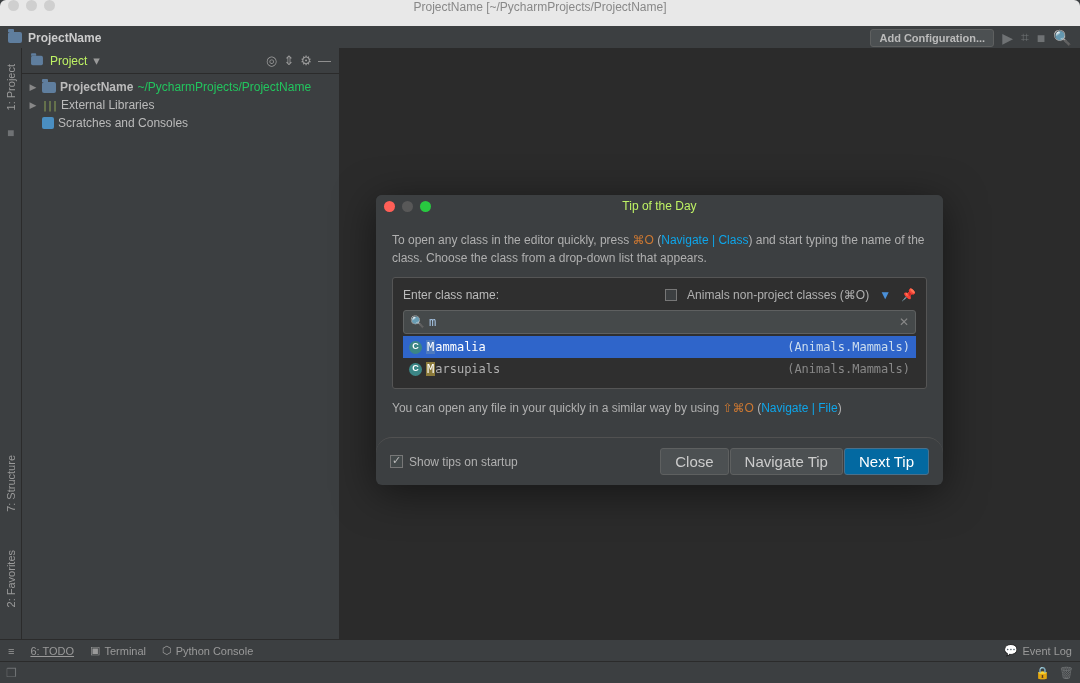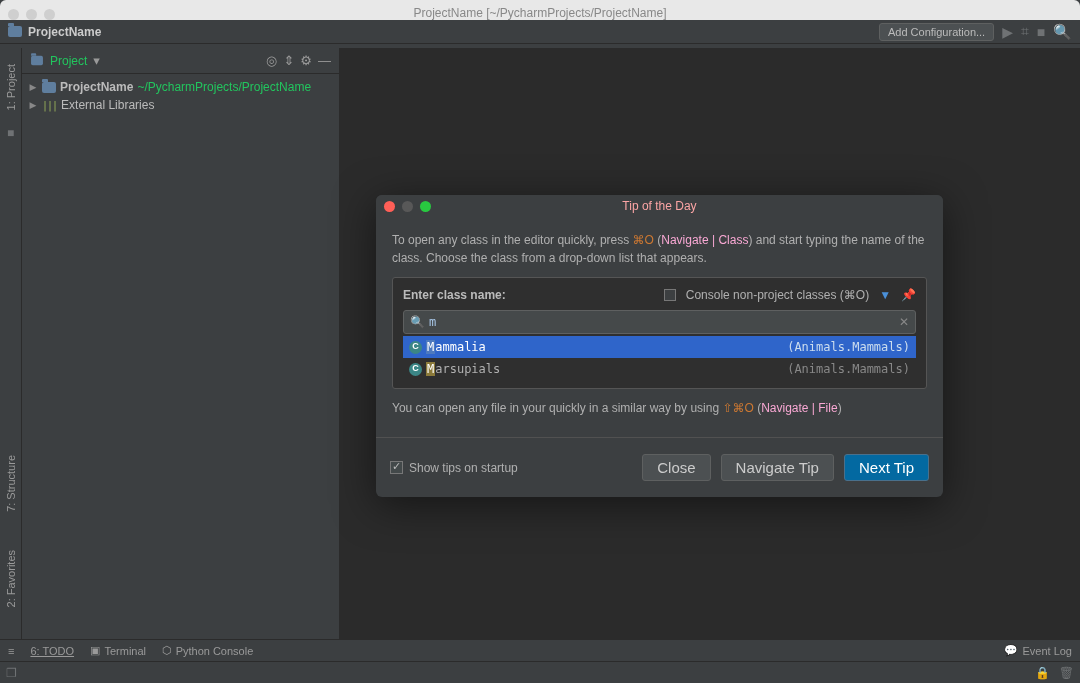--- a/index.html
+++ b/index.html
@@ -8,24 +8,24 @@
   font-size: 12px;
   background: #3c3f41;
   color: #bbb;
   width: 1080px;
   height: 683px;
   overflow: hidden;
   position: relative;
 }
 
 .mac-titlebar {
-  height: 20px;
+  height: 26px;
   background: #e8e8e8;
   display: flex;
-  align-items: flex-end;
+  align-items: flex-start;
   padding: 0 8px;
   position: relative;
   border-top-left-radius: 6px;
   border-top-right-radius: 6px;
 }
 .traffic { display: flex; gap: 7px; }
 .dot { width: 11px; height: 11px; border-radius: 50%; }
 .dot.red { background: #cfcfcf; }
 .dot.yellow { background: #cfcfcf; }
 .dot.green { background: #cfcfcf; }
@@ -45,20 +45,21 @@
 .folder-icon { width: 14px; height: 11px; background: #5f7e9e; border-radius: 2px; position: relative; }
 .folder-icon::before { content:""; position:absolute; top:-3px; left:0; width:6px; height:3px; background:#5f7e9e; border-radius:1px 1px 0 0;}
 .toolbar-right { display: flex; align-items: center; gap: 8px; }
 .btn-small {
   background: #4c5052;
   border: 1px solid #5e6060;
   color: #bbb;
   padding: 2px 8px;
   font-size: 11px;
   border-radius: 3px;
+  font-weight: bold;
 }
 .icon-gray { color: #6f7274; font-size: 14px; }
 
 
 .left-stripe {
   position: absolute;
   left: 0;
   top: 48px;
   bottom: 22px;
   width: 22px;
@@ -97,21 +98,21 @@
   flex-direction: column;
 }
 .panel-header {
   height: 26px;
   display: flex;
   align-items: center;
   padding: 0 8px;
   border-bottom: 1px solid #2b2b2b;
   gap: 6px;
 }
-.panel-header .title { color: #22c55e; font-weight: 500; }
+.panel-header .title { color: #bef264; font-weight: 500; }
 .panel-header .spacer { flex: 1; }
 .panel-icon { color: #9a9a9a; font-size: 13px; }
 
 .tree { padding: 4px 6px; font-size: 12px; }
 .tree-row { display: flex; align-items: center; gap: 4px; padding: 2px 0; white-space: nowrap; }
 .tree-arrow { color: #888; font-size: 9px; display:inline-block; width:10px; text-align:center;}
 .tree-text { color: #bbb; }
 .tree-path { color: #22c55e; }
 .lib-icon { color: #98b05a; font-family: monospace; font-size: 10px; letter-spacing: -1px; }
 .scratch-icon { width:12px; height:12px; background:#4a8ec1; border-radius:2px; position:relative; }
@@ -163,36 +164,36 @@
   display: flex;
   align-items: center;
   padding: 0 8px;
   position: relative;
 }
 .dialog-traffic { display: flex; gap: 7px; z-index:1;}
 .ddot { width: 11px; height: 11px; border-radius: 50%; }
 .ddot.r { background: #ff5f57; }
 .ddot.y { background: #585858; }
 .ddot.g { background: #28c940; }
-.dialog-title { position:absolute; left:0; right:0; text-align:center; color:#fca5a5; font-size:12px; }
+.dialog-title { position:absolute; left:0; right:0; text-align:center; color:#bef264; font-size:12px; }
 
 .dialog-body { padding: 14px 16px 10px; color: #b0b0b0; line-height: 1.5; font-size: 12px; }
 .tip-text { margin-bottom: 10px; }
-.orange { color: #f9a8d4; }
+.orange { color: #0ea5e9; }
 .key { color: #cc7832; font-weight:500;}
 
 .search-box {
   background: #2f2f2f;
   border: 1px solid #555;
   border-radius: 3px;
   padding: 8px 10px;
   margin: 6px 0 10px;
 }
 .search-head { display: flex; align-items: center; gap: 10px; margin-bottom: 6px; font-size: 12px; }
-.search-label { color: #bbb; font-weight: 700; }
+.search-label { color: #bbb; font-weight: 400; }
 .chk { width: 12px; height: 12px; border: 1px solid #777; background:#3c3f41; }
 .filter-icon { color: #4a90d9; }
 .pin-icon { color: #888; }
 
 .search-input-row {
   display: flex;
   align-items: center;
   background: #45494a;
   border: 1px solid #5e6060;
   border-radius: 3px;
@@ -224,24 +225,25 @@
   width: 13px; height: 13px; border-radius: 50%;
   background: #3b8686; color: #fff; font-size: 9px;
   display:inline-flex; align-items:center; justify-content:center;
   font-family: sans-serif; font-weight: bold;
 }
 .hl { background: #8b7a3a; color: #fff; padding: 0 1px; }
 .result-row.sel .hl { background: #4d7abf; }
 
 .dialog-footer {
   border-top: 1px solid #515151;
-  padding: 16px 14px;
-  display: flex;
-  align-items: center;
-  gap: 10px;
+  padding: 10px 14px;
+  display: flex;
+  align-items: center;
+  gap: 1px;
+  border-radius: 16px;
 }
 .dialog-footer .spacer { flex: 1; }
 .chk-wrap { display: flex; align-items: center; gap: 6px; color:#b0b0b0; }
 .chk-on { width: 13px; height: 13px; border: 1px solid #777; background:#43494a; position:relative; }
 .chk-on::after { content:"✓"; position:absolute; top:-2px; left:1px; font-size:11px; color:#bbb; }
 .dbtn {
   background: #4c5052;
   border: 1px solid #5e6060;
   color: #ccc;
   padding: 4px 14px;
@@ -308,20 +310,24 @@
         <span class="tree-arrow">▶</span>
         <span class="folder-icon"></span>
         <span class="tree-text" style="font-weight:600">ProjectName</span>
         <span class="tree-path">~/PycharmProjects/ProjectName</span>
       </div>
       <div class="tree-row">
         <span class="tree-arrow">▶</span>
         <span class="lib-icon">|||</span>
         <span class="tree-text">External Libraries</span>
       </div>
+      <div class="tree-row" style="padding-left:14px;">
+        <span class="scratch-icon"></span>
+        <span class="tree-text">Scratches and Consoles</span>
+      </div>
     </div>
   </div>
   <div class="editor-area"></div>
 </div>
 
 <div class="bottom-bar">
   <span class="bottom-item">≡</span>
   <span class="bottom-item">
       <u>6: TODO</u>
     </span>
@@ -351,21 +357,21 @@
   <div class="dialog-body">
     <div class="tip-text">
       <span>To open any class in the editor quickly, press </span><span class="key">⌘O</span><span> (</span><span class="orange">Navigate | Class</span><span>) and start typing the name of the class. Choose the class from a drop-down list that appears.</span>
     </div>
 
     <div class="search-box">
       <div class="search-head">
         <span class="search-label">Enter class name:</span>
         <span style="flex:1"></span>
         <span class="chk"></span>
-        <span>Console non-project classes (⌘O)</span>
+        <span>Animals non-project classes (⌘O)</span>
         <span class="filter-icon">▼</span>
         <span class="pin-icon">📌</span>
       </div>
       <div class="search-input-row">
         <span style="color:#888;">🔍</span>
         <input value="m" style="">
         <span style="color:#888;">✕</span>
       </div>
       <div class="result-list">
         <div class="result-row sel">

